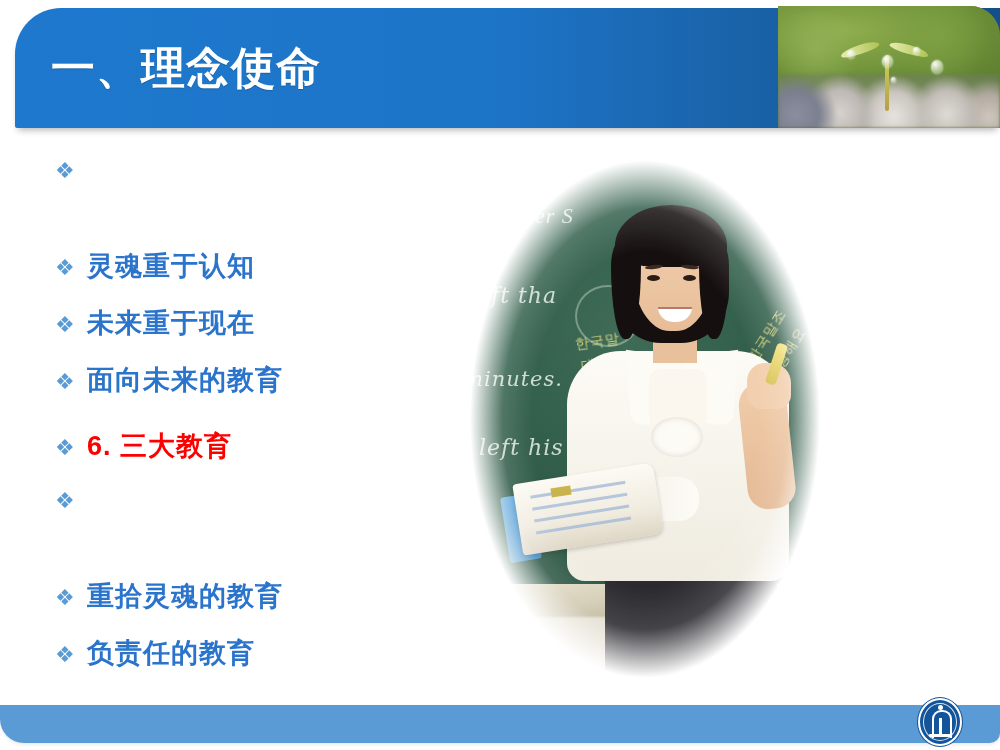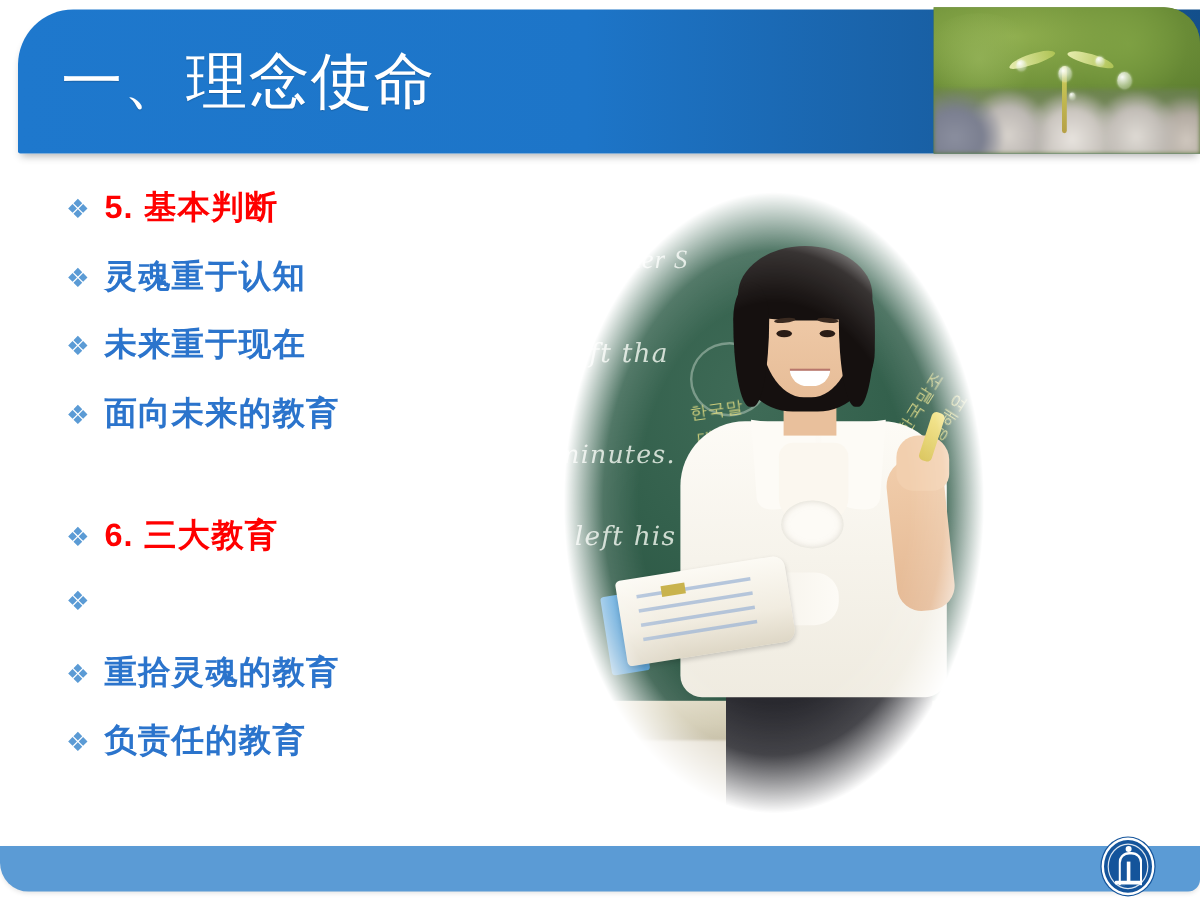--- a/index.html
+++ b/index.html
@@ -29,22 +29,22 @@
     border-bottom-left-radius: 2px;
     background: linear-gradient(to right, #1e78cd 0%, #1d75c8 48%, #1a64ab 72%, #134f8b 100%);
     box-shadow: 0 5px 7px -3px rgba(0,0,0,0.30);
     overflow: hidden;
   }
   .title-text {
     position: absolute;
     left: 36px;
     top: 32px;
     color: #ffffff;
-    font-size: 51px;
-    font-weight: normal;
+    font-size: 44px;
+    font-weight: bold;
     letter-spacing: 1px;
     line-height: 56px;
     white-space: nowrap;
     text-shadow: 0 1px 1px rgba(0,0,0,0.18);
   }
 
   
   .header-photo {
     position: absolute;
     left: 778px;
@@ -149,20 +149,21 @@
     line-height: 1;
     font-weight: bold;
     letter-spacing: 1px;
     white-space: nowrap;
   }
   .bullet-label.red {
     color: #ff0000;
   }
   .bullet-label.blue {
     color: #2b74cc;
+    margin-top: 36px;
   }
 
   
   .teacher-photo {
     position: absolute;
     left: 455px;
     top: 155px;
     width: 380px;
     height: 550px;
     overflow: hidden;
@@ -486,21 +487,20 @@
     <div class="dew" style="left:31%;top:36%;width:8px;height:9px;"></div>
     <div class="dew" style="left:69%;top:44%;width:12px;height:14px;"></div>
     <div class="dew" style="left:61%;top:34%;width:7px;height:8px;"></div>
     <div class="dew" style="left:51%;top:58%;width:5px;height:6px;"></div>
   </div>
 
   <div class="bullet-list">
 
     <div class="bullet-row">
       <span class="bullet-mark">❖</span>
-      <span class="bullet-label red">5. 基本判断</span>
     </div>
 
     <div class="bullet-row">
       <span class="bullet-mark">❖</span>
       <span class="bullet-label blue">灵魂重于认知</span>
     </div>
 
     <div class="bullet-row">
       <span class="bullet-mark">❖</span>
       <span class="bullet-label blue">未来重于现在</span>

